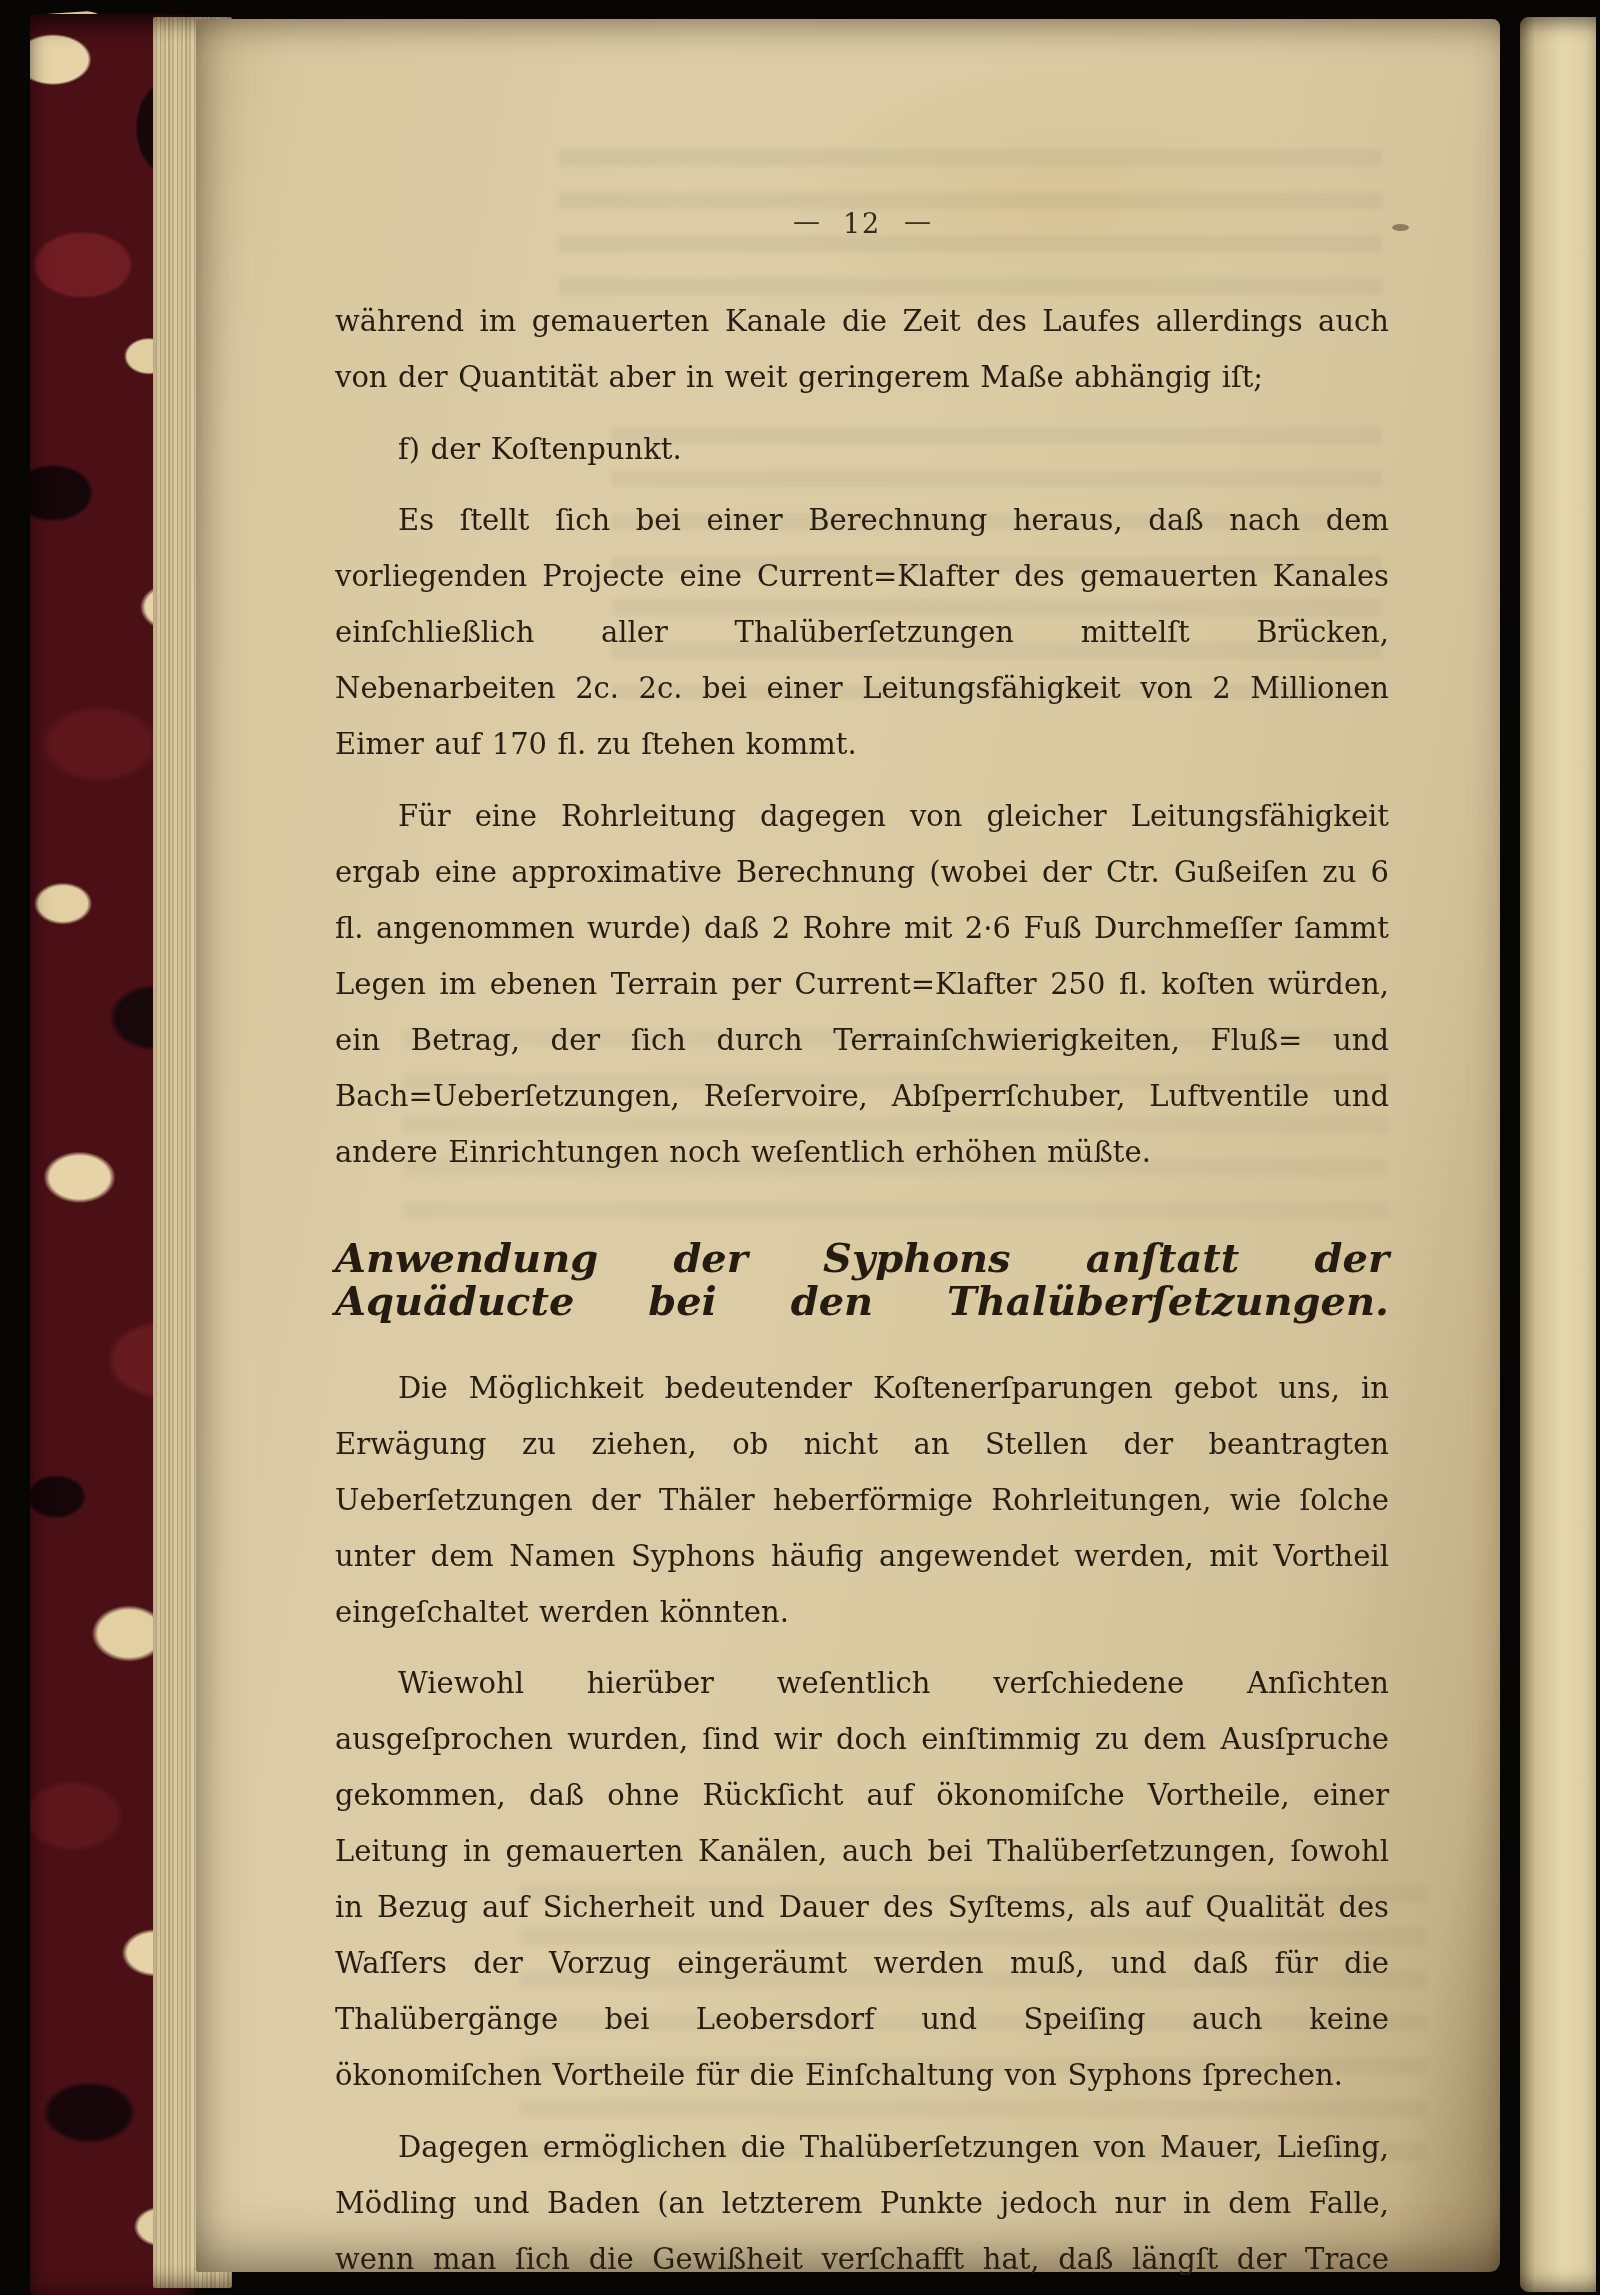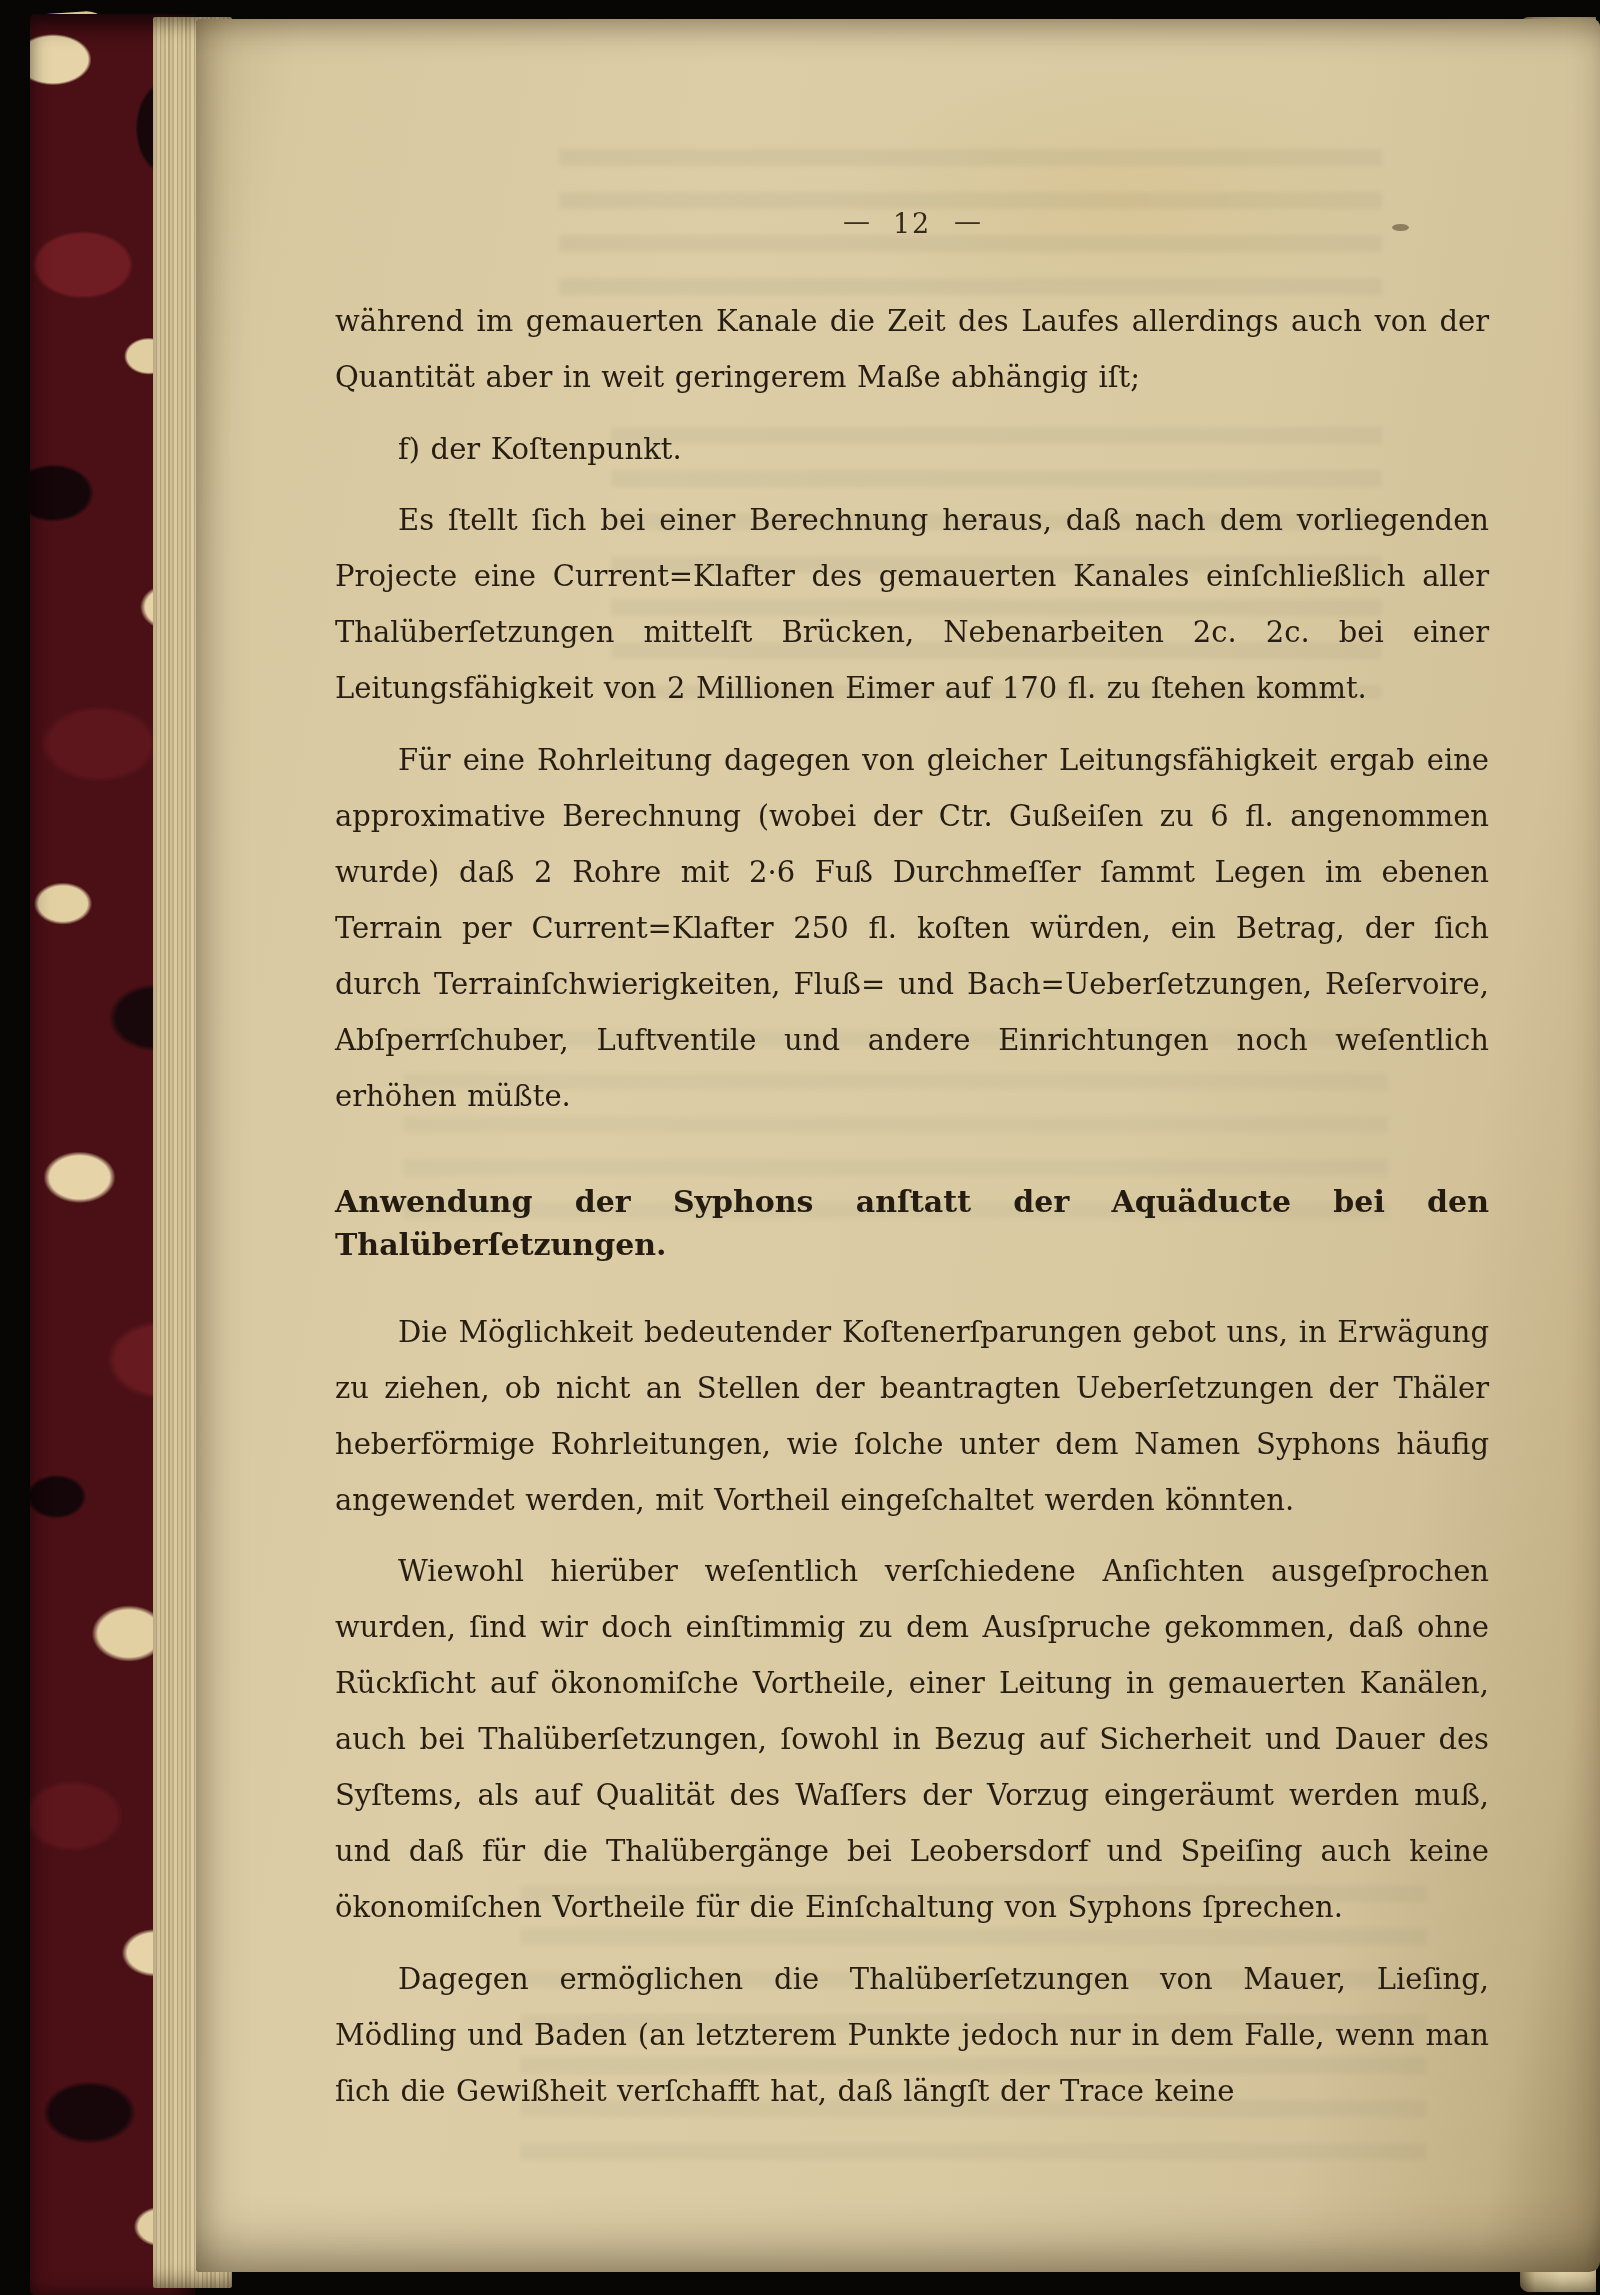--- a/index.html
+++ b/index.html
@@ -51,21 +51,21 @@
   }
   
   .right-page-edge{
     position:absolute;right:5.2px;top:17px;width:76px;height:2275px;
     background:linear-gradient(90deg,#8d7c58 0%,#cdbc92 20%,#e6d8ae 55%,#d9c99e 100%);
     border-radius:9px 1.3px 1.3px 9px;
     box-shadow: inset 0 15.5px 19.4px -10.4px rgba(30,22,10,.6), inset 0 -15.5px 19.4px -10.4px rgba(30,22,10,.6);
   }
   
   .page{
-    position:absolute;left:196px;top:19.4px;width:1404px;height:2253px;
+    position:absolute;left:196px;top:19.4px;width:1304px;height:2253px;
     background:
       radial-gradient(402px 194px at 66% 8%, rgba(202,166,84,.16), transparent 70%),
       linear-gradient(100deg,#c9b88e 0%,#d7c8a0 6%,#dccda6 30%,#d9caa2 62%,#d2c199 82%,#c2b086 93%,#a08e66 99%,#8a7a58 100%);
     box-shadow:
       inset 0 23px 35px -19.4px rgba(50,35,18,.5),
       inset 0 -41px 54px -26px rgba(50,35,18,.48),
       inset 27px 0 48px -26px rgba(60,42,22,.38);
     border-radius:2.6px 7.8px 10.4px 2.6px;
   }
   
@@ -88,22 +88,22 @@
   .page-number-row .num{letter-spacing:1.9px;}
   .page-number-row .dash{display:inline-block;margin:0 23px;transform:translateY(-1.9px);color:#3c3122;}
   .body-text{margin-top:54px;}
   .para{
     font-size:29px;line-height:56px;text-align:justify;color:#271e13;
     margin:0 0 15.5px 0;text-indent:63px;word-spacing:1.3px;
   }
   .no-indent{text-indent:0;}
   .single{text-align:left;}
   .heading{
-    font-size:30px;line-height:43px;font-weight:bold;color:#241b11;
-    margin:56px 0 38px 0;text-align:justify;text-align-last:justify;word-spacing:1.3px;
+    font-size:40px;line-height:43px;font-weight:bold;color:#241b11;
+    margin:56px 0 38px 0;text-align:justify;text-align-last:justify;word-spacing:1.3px;font-style:italic;
   }
 </style>
 </head>
 <body>
 
 <div class="scene">
 
   <div class="corner-pages"></div>
   <div class="cover"></div>
   <div class="page-stack"></div>

